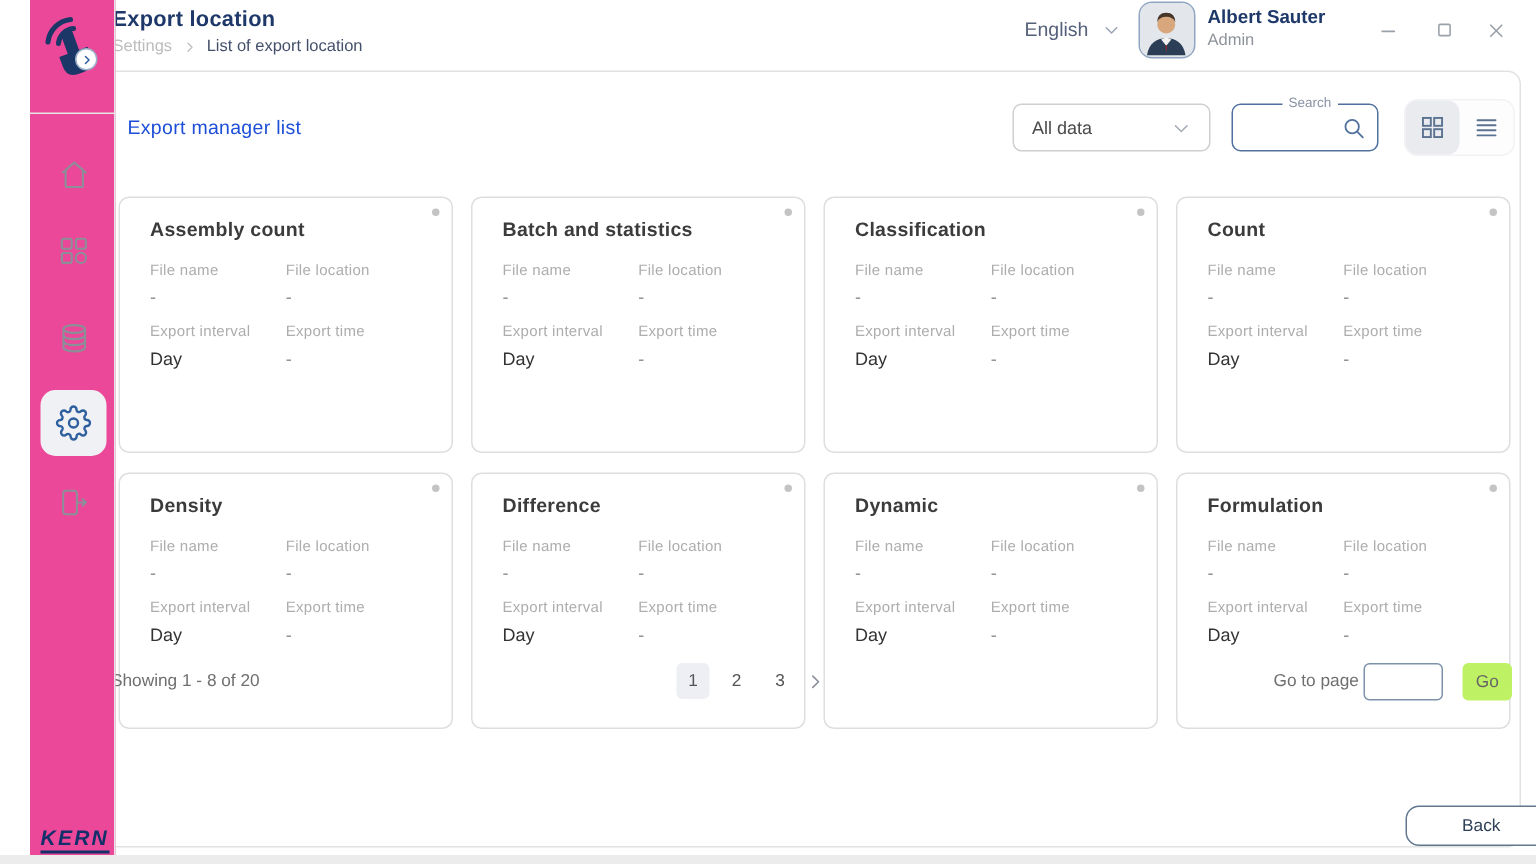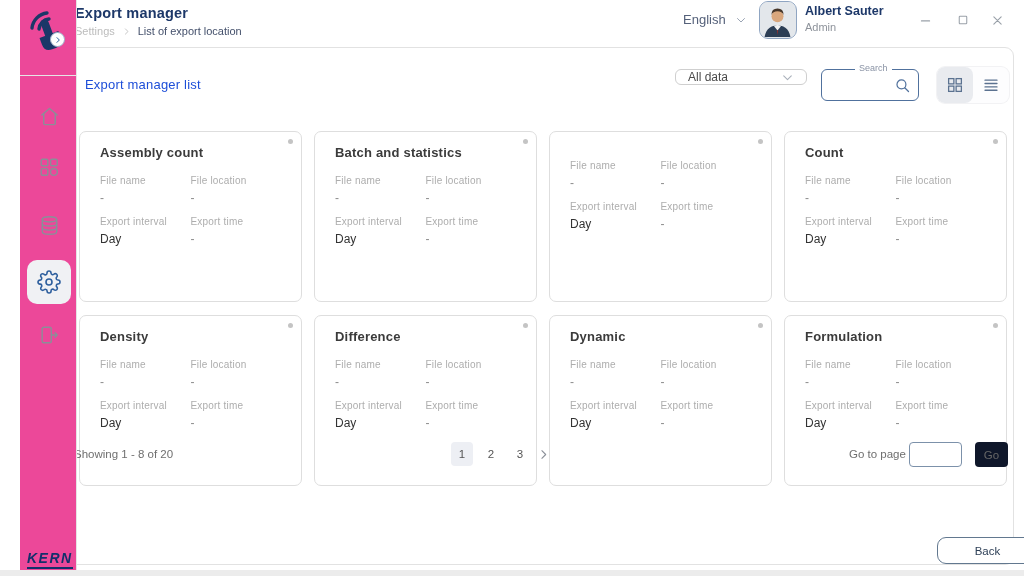--- a/index.html
+++ b/index.html
@@ -24,21 +24,21 @@
   .bc-current { color:#44506b; }
   .lang { position:absolute; left:626px; top:12px; font-size:13px; color:#55617a; display:flex; align-items:center; gap:9px; cursor:pointer; }
   .avatar { position:absolute; left:702px; top:1px; width:38px; height:38px; border:1.5px solid #8fa5c2; border-radius:9px; overflow:hidden; background:#e3e7eb; }
   .user-name { position:absolute; left:748px; top:4px; font-size:12.5px; font-weight:700; color:#1d3869; }
   .user-role { position:absolute; left:748px; top:21px; font-size:11px; color:#8e939b; }
   .win-btn { position:absolute; top:12px; width:16px; height:16px; display:flex; align-items:center; justify-content:center; color:#9aa1a9; cursor:pointer; }
   .win-min { left:860px; } .win-max { left:898px; } .win-close { left:932px; }
   
   .main-panel { position:absolute; left:66px; top:47px; width:948px; height:518px; background:#fff; border:1px solid #e2e2e2; border-radius:9px; z-index:1; }
   .list-title { position:absolute; left:18px; top:29px; font-size:13px; color:#1d4ed8; letter-spacing:.2px; }
-  .filter-select { position:absolute; left:608px; top:21px; width:132px; height:16px; border:1px solid #cfcfcf; border-radius:6px; display:flex; align-items:center; justify-content:space-between; padding:0 12px; font-size:12px; color:#4a4a4a; cursor:pointer; background:#fff; }
+  .filter-select { position:absolute; left:608px; top:21px; width:132px; height:32px; border:1px solid #cfcfcf; border-radius:6px; display:flex; align-items:center; justify-content:space-between; padding:0 12px; font-size:12px; color:#4a4a4a; cursor:pointer; background:#fff; }
   .search-box { position:absolute; left:754px; top:21px; width:98px; height:32px; border:1.5px solid #50719d; border-radius:6px; background:#fff; }
   .search-legend { position:absolute; top:-7px; left:7px; background:#fff; padding:0 4px; font-size:9px; color:#8a93a5;margin-left:26px; }
   .search-input { position:absolute; left:6px; top:3px; width:62px; height:24px; border:none; outline:none; font-size:13px; color:#333; font-family:"Liberation Sans", sans-serif; }
   .search-icon-wrap { position:absolute; right:7px; top:7px; width:17px; height:17px; cursor:pointer; }
   .view-toggle { position:absolute; left:870px; top:19px; width:72px; height:36px; display:flex; border-radius:8px; background:#fdfdfe; box-shadow:0 0 0 1px #f2f2f4; }
   .vt-btn { width:36px; height:36px; display:flex; align-items:center; justify-content:center; border-radius:8px; cursor:pointer; }
   .vt-btn.active { background:#e9ebef; }
   
   .cards-grid { position:absolute; left:12px; top:83px; display:grid; grid-template-columns:repeat(4, 223px); gap:13px 12px; }
   .card { width:223px; height:171px; background:#fff; border:1px solid #dedede; border-radius:7px; position:relative; padding:13px 20px; cursor:pointer; }
@@ -50,21 +50,21 @@
   .f-value { font-size:12px; margin-top:5px; color:#8c8c8c; }
   .f-value.dark { color:#333; }
   
   .showing { position:absolute; left:7px; top:400px; font-size:11.5px; color:#6f6f6f; }
   .pages { position:absolute; left:384px; top:394px; display:flex; align-items:center; gap:7px; }
   .page-num { min-width:22px; height:24px; display:flex; align-items:center; justify-content:center; font-size:11.5px; color:#555; border-radius:4px; padding:0 4px; cursor:pointer; }
   .page-num.active { background:#edeff4; }
   .next-btn { width:20px; height:24px; display:flex; align-items:center; justify-content:center; cursor:pointer; }
   .goto-label { position:absolute; left:782px; top:400px; font-size:11.5px; color:#6f6f6f; }
   .goto-input { position:absolute; left:842px; top:394px; width:53px; height:25px; border:1px solid #7c91aa; border-radius:4px; outline:none; font-size:12px; padding:0 6px; color:#333; font-family:"Liberation Sans", sans-serif; }
-  .go-btn { position:absolute; left:908px; top:394px; width:33px; height:25px; background:#0f172a; border-radius:4px; display:flex; align-items:center; justify-content:center; font-size:11.5px; color:#666; cursor:pointer; }
+  .go-btn { position:absolute; left:908px; top:394px; width:33px; height:25px; background:#bef264; border-radius:4px; display:flex; align-items:center; justify-content:center; font-size:11.5px; color:#666; cursor:pointer; }
   .back-btn { position:absolute; left:846px; top:489px; width:101px; height:27px; background:#fff; border:1px solid #62788f; border-radius:9px; display:flex; align-items:center; justify-content:center; font-size:11.5px; color:#2f4158; cursor:pointer;margin-left:24px; }
   .bottom-strip { position:absolute; left:0; top:570px; width:1024px; height:6px; background:#ececec; }
   svg { display:block; }
 </style>
 </head>
 <body>
 
 <div class="sidebar">
   <div class="app-logo">
     <svg width="48" height="60" viewBox="0 0 48 60">
@@ -128,21 +128,21 @@
 
 <div class="expand-btn">
   <span>
     <svg width="8" height="8" viewBox="0 0 24 24" fill="none" stroke="#2e5f9e" stroke-width="3" stroke-linecap="round" stroke-linejoin="round">
         <path d="M9 5 l7 7 -7 7"></path>
       </svg>
   </span>
 </div>
 
 <div class="header">
-  <div class="hdr-title">Export manager</div>
+  <div class="hdr-title">Export location</div>
   <div class="breadcrumb">
     <span class="bc-parent">Settings</span>
     <span>
       <svg width="9" height="9" viewBox="0 0 24 24" fill="none" stroke="#c0c0c0" stroke-width="2.4" stroke-linecap="round" stroke-linejoin="round">
           <path d="M9 5 l7 7 -7 7"></path>
         </svg>
     </span>
     <span class="bc-current">List of export location</span>
   </div>
 
@@ -260,20 +260,21 @@
       <div class="card-col">
         <span class="f-label">File location</span>
         <span class="f-value">-</span>
         <span class="f-label">Export time</span>
         <span class="f-value">-</span>
       </div>
     </div>
   </div>
       <div class="card">
     <div class="card-dot"></div>
+    <div class="card-title">Classification</div>
     <div class="card-cols">
       <div class="card-col">
         <span class="f-label">File name</span>
         <span class="f-value">-</span>
         <span class="f-label">Export interval</span>
         <span class="f-value dark">Day</span>
       </div>
       <div class="card-col">
         <span class="f-label">File location</span>
         <span class="f-value">-</span>

